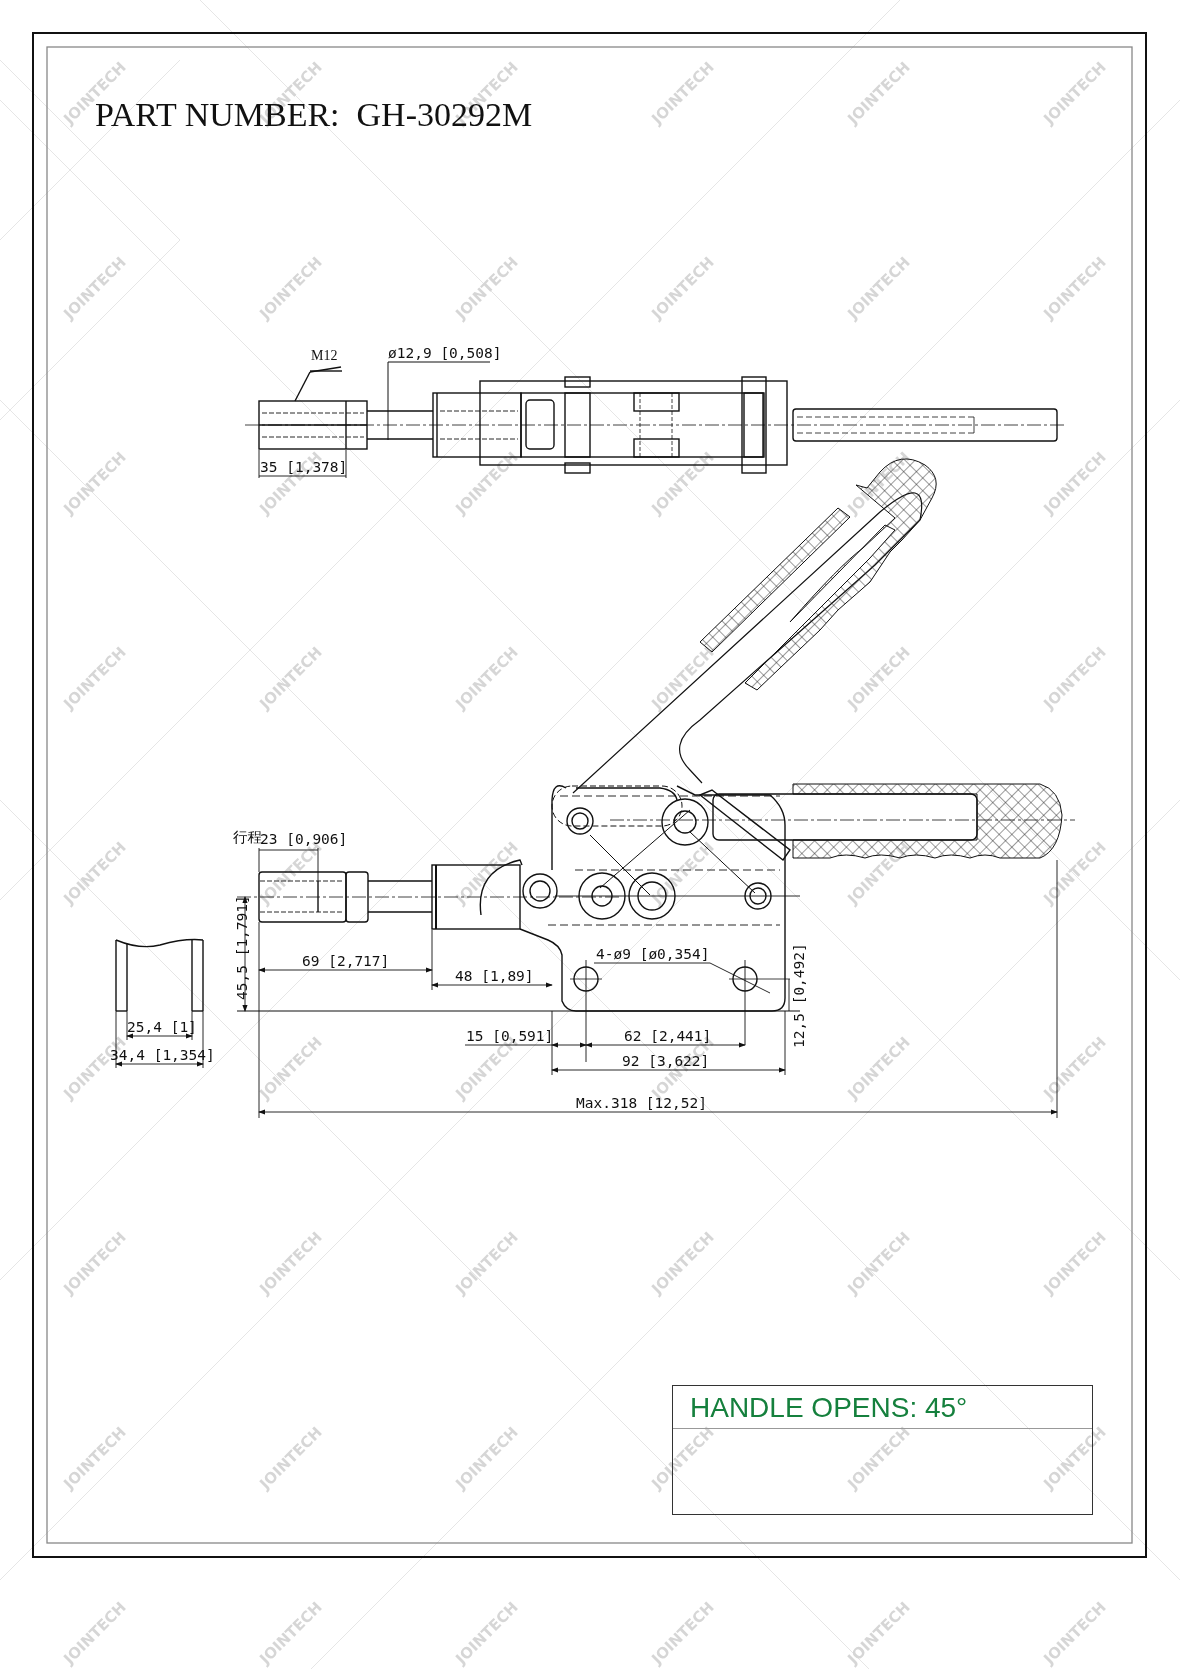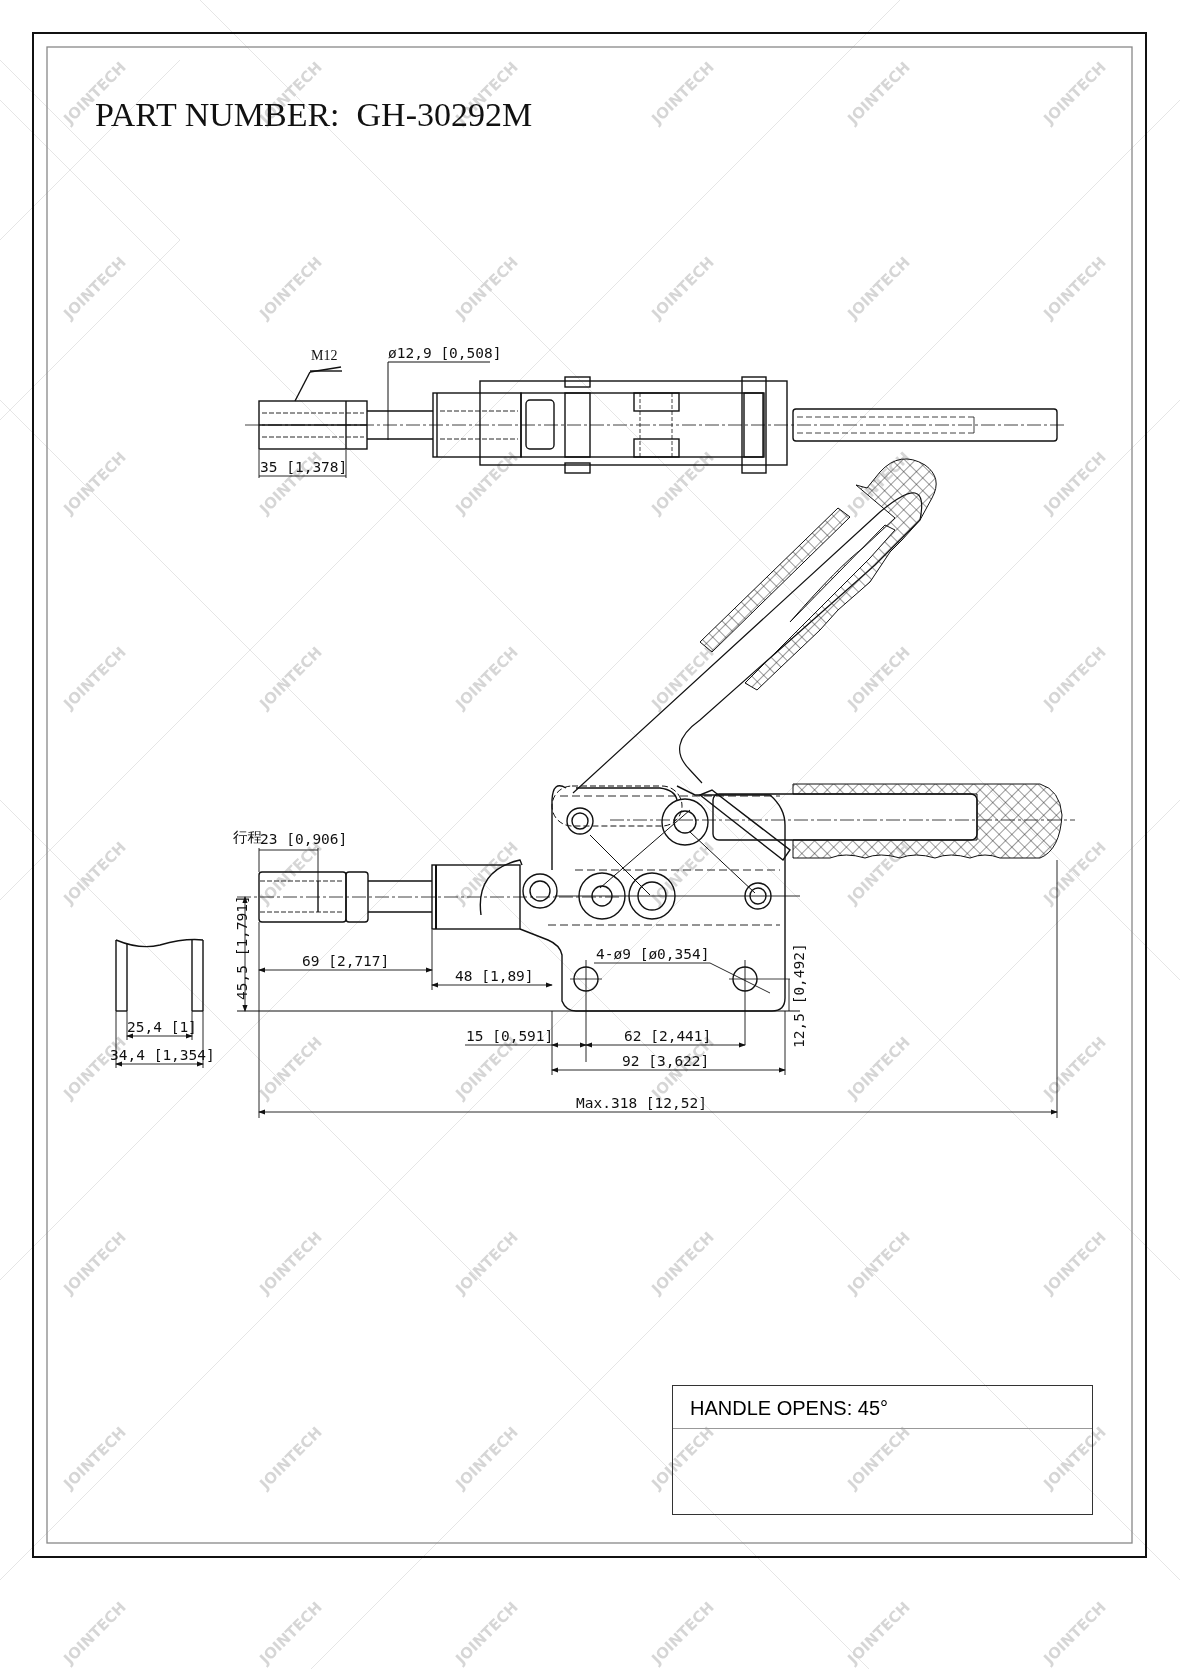--- a/index.html
+++ b/index.html
@@ -12,21 +12,21 @@
   }
   .dim { font-family: "DejaVu Sans Mono", "Liberation Mono", monospace; font-size: 14.5px; fill: #111; }
   .dimserif { font-family: "Liberation Serif", "DejaVu Serif", serif; font-size: 14px; fill: #111; }
   .spec-box {
     position: absolute; left: 672px; top: 1385px; width: 421px; height: 130px;
     border: 1.5px solid #333; box-sizing: border-box; background: transparent;
   }
   .spec-row {
     height: 43px; border-bottom: 1px solid #999; box-sizing: border-box;
     padding-left: 17px; line-height: 44px;
-    font-family: "Liberation Sans", "DejaVu Sans", sans-serif; font-size: 20px; color: #000000;
+    font-family: "Liberation Sans", "DejaVu Sans", sans-serif; font-size: 28px; color: #15803d;
   }
   .spec-row:last-child { border-bottom: none; }
 </style>
 </head>
 <body>
 
 <div id="sheet">
 
   <svg width="1180" height="1669" viewBox="0 0 1180 1669" xmlns="http://www.w3.org/2000/svg" style="position:absolute;left:0;top:0">
     <defs>

